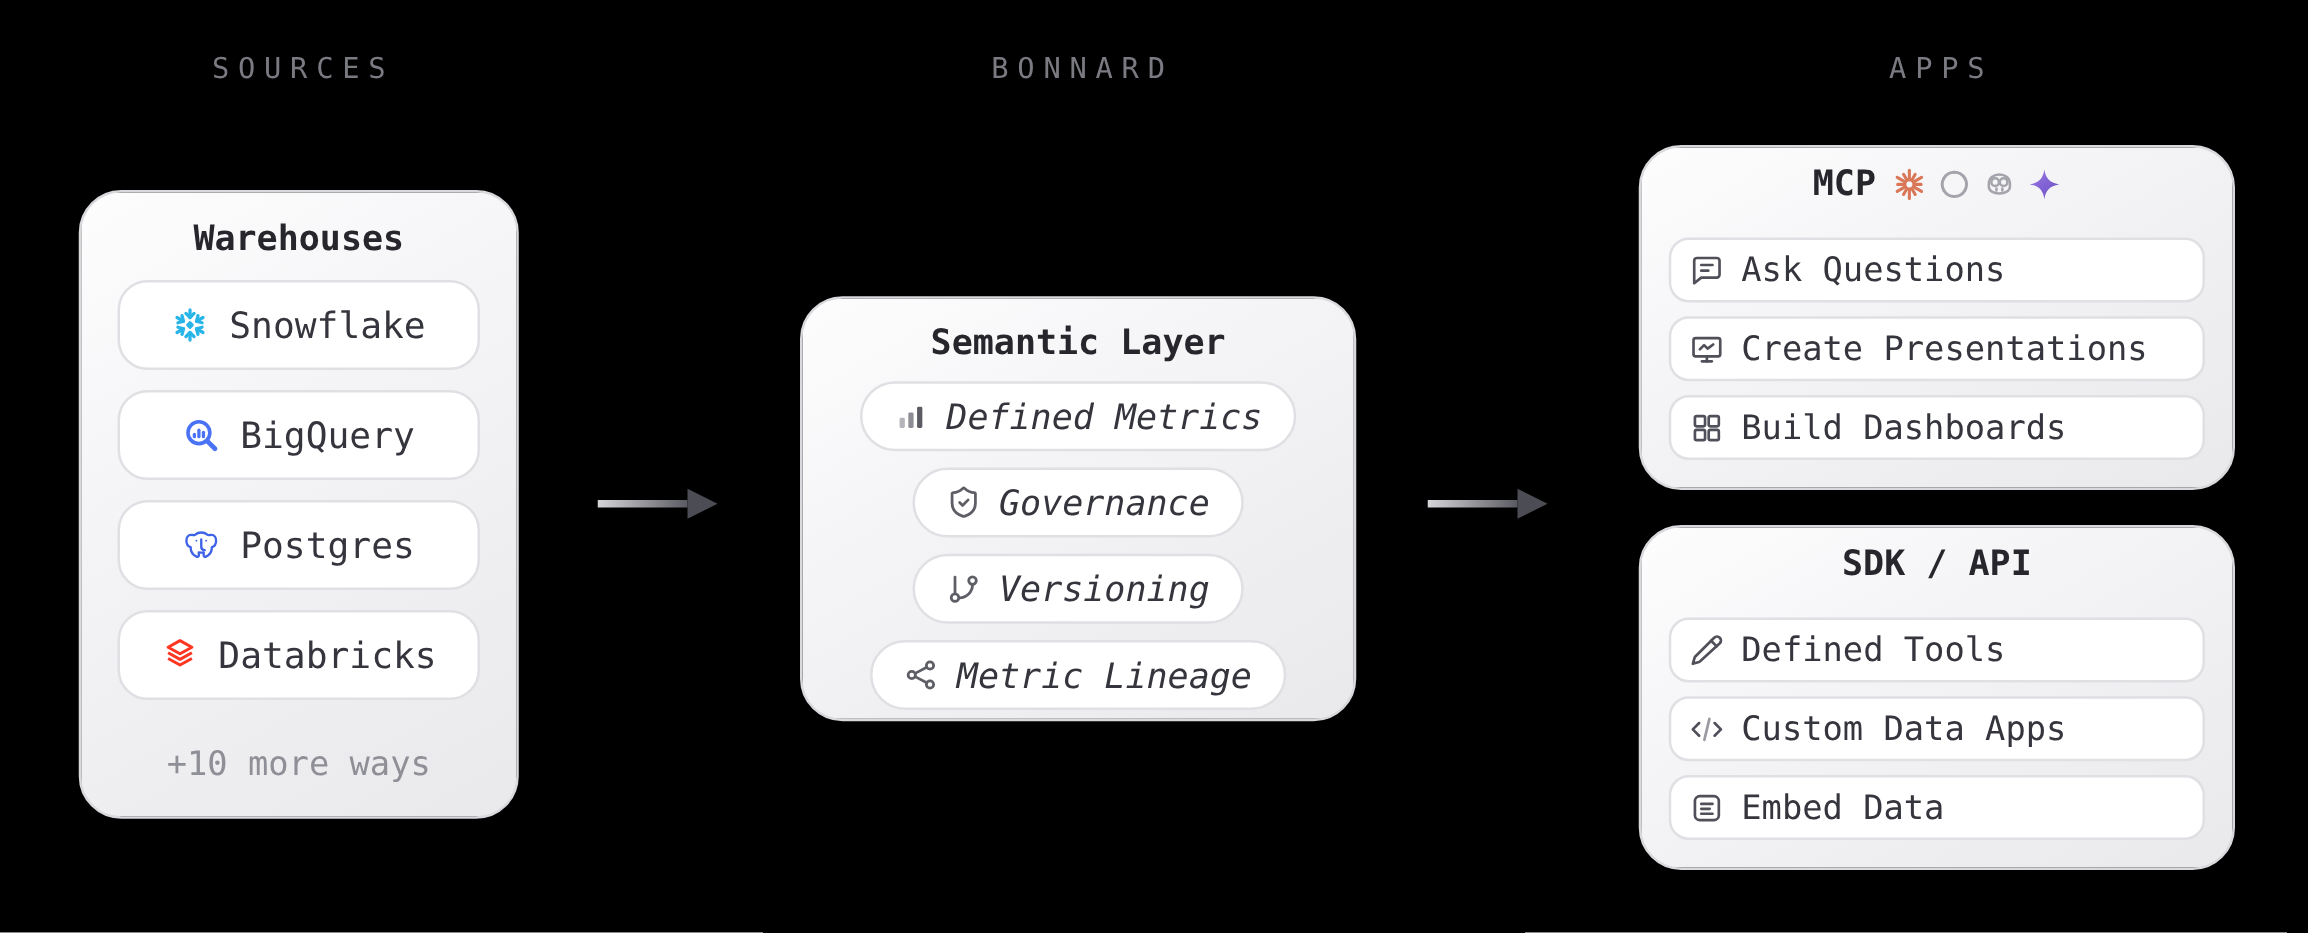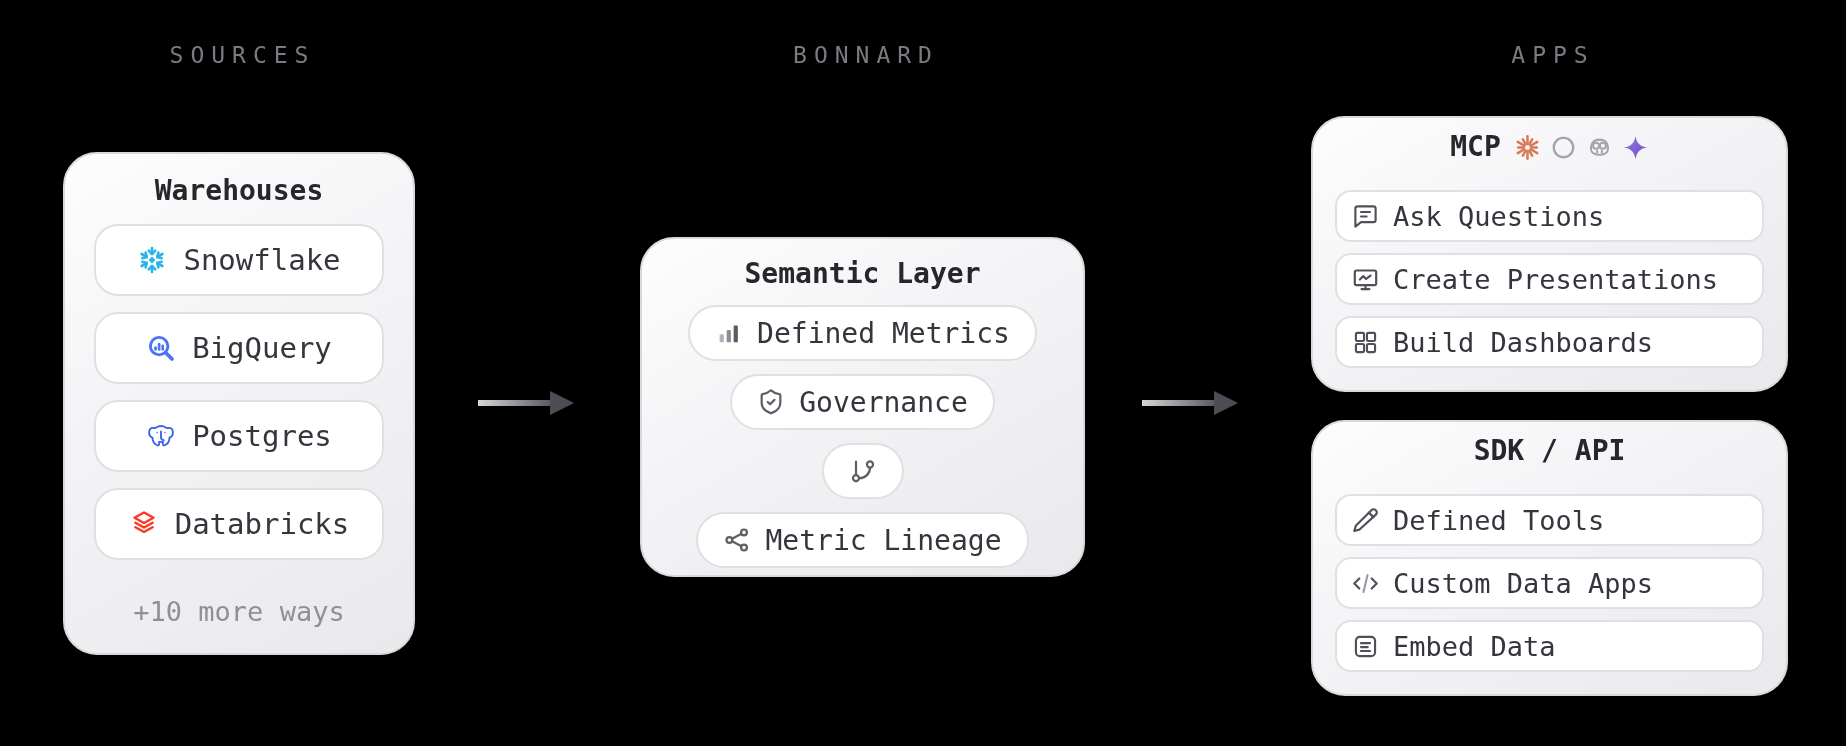--- a/index.html
+++ b/index.html
@@ -26,21 +26,21 @@
   .card-semantic { left:640px;  top:237px; width:445px; height:340px; padding:18px 0 0; }
   .card-mcp      { left:1311px; top:116px; width:477px; height:276px; padding:12px 22px 0; }
   .card-sdk      { left:1311px; top:420px; width:477px; height:276px; padding:12px 22px 0; }
 
   .card-title { font-size:28px; font-weight:700; color:#26262c; line-height:34px; }
   .card-sources .card-title  { margin-bottom:16px; }
   .card-semantic .card-title { margin-bottom:14px; }
 
   .pill-col { display:flex; flex-direction:column; align-items:flex-end; }
   .card-sources .pill-col  { gap:16px; }
-  .card-semantic .pill-col { gap:13px; }
+  .card-semantic .pill-col { gap:13px;font-style:italic; }
   .pill-col-right { display:flex; flex-direction:column; align-self:stretch; gap:11px; }
 
   .pill {
     background:#ffffff; border:2px solid #e0e0e4; box-sizing:border-box;
     display:flex; align-items:center; color:#35353d; white-space:nowrap;
   }
   .pill-src { width:290px; height:72px; border-radius:24px; justify-content:center; gap:16px; font-size:29px; }
   .pill-mid { height:56px; border-radius:28px; padding:0 25px; gap:14px; font-size:28px; align-self:center; }
   .pill-app { height:52px; border-radius:16px; padding:0 15px; gap:14px; font-size:27px; width:100%; }
 
@@ -184,20 +184,21 @@
 
       <div class="pill pill-mid">
         <span class="icon">
           <svg width="28" height="28" viewBox="0 0 24 24" fill="none" stroke="#5e5e66" stroke-width="1.9" stroke-linecap="round">
             <line x1="6" y1="4" x2="6" y2="15"></line>
             <circle cx="18" cy="6.4" r="2.6"></circle>
             <circle cx="6" cy="18.1" r="2.6"></circle>
             <path d="M18 9.2a9 9 0 0 1-9 9"></path>
           </svg>
         </span>
+        <span class="pill-label">Versioning</span>
       </div>
 
       <div class="pill pill-mid">
         <span class="icon">
           <svg width="28" height="28" viewBox="0 0 24 24" fill="none" stroke="#5e5e66" stroke-width="1.9">
             <circle cx="18" cy="5.5" r="2.5"></circle>
             <circle cx="5.5" cy="12" r="2.5"></circle>
             <circle cx="18" cy="18.5" r="2.5"></circle>
             <line x1="7.8" y1="10.9" x2="15.8" y2="6.7"></line>
             <line x1="7.8" y1="13.1" x2="15.8" y2="17.3"></line>

